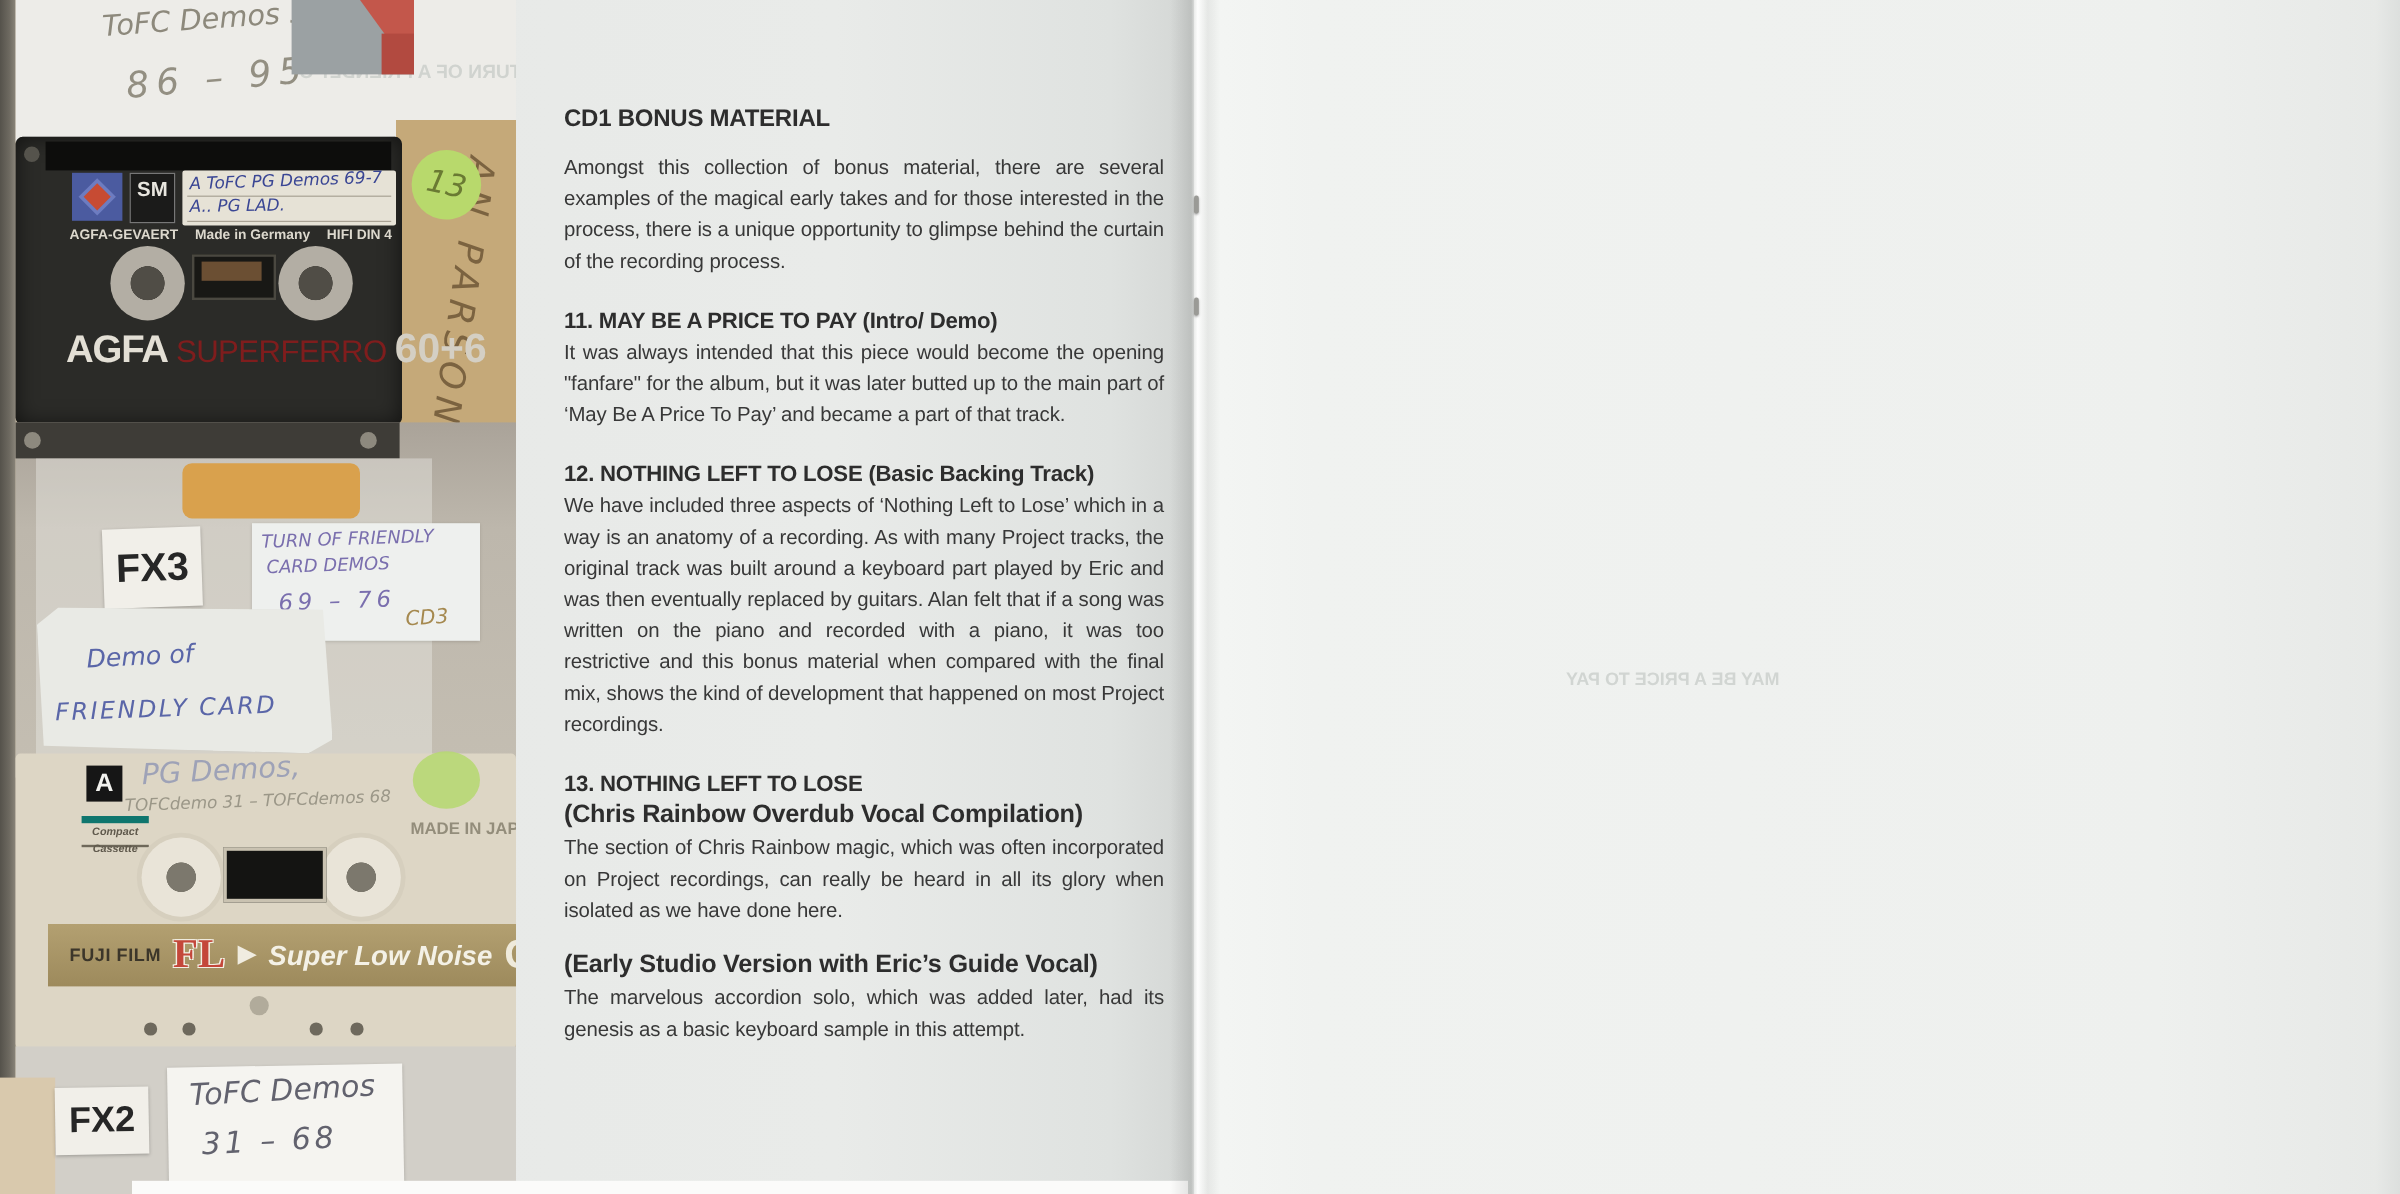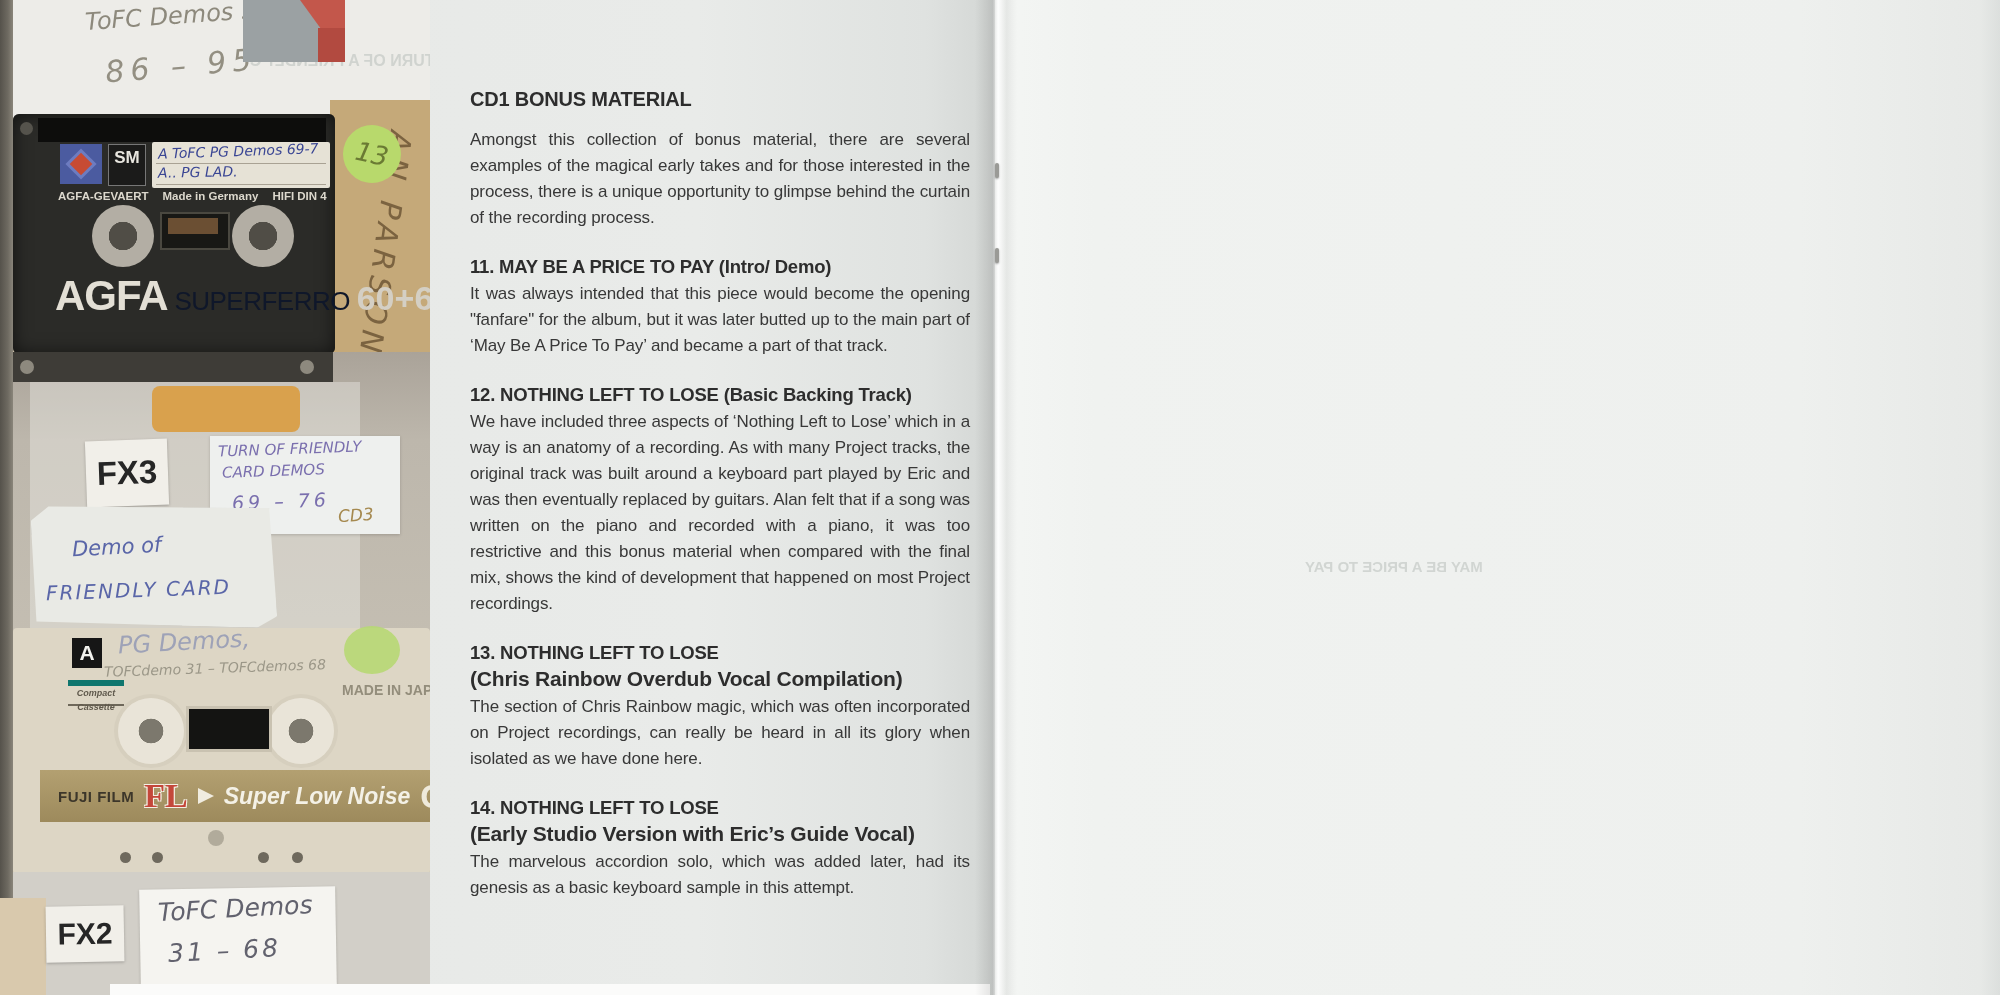--- a/index.html
+++ b/index.html
@@ -62,22 +62,22 @@
   .agfa-hand2{left:158px;top:164px;font-size:14px;color:#3a4694;transform:rotate(-1deg);white-space:nowrap;}
   .agfa-row{left:58px;top:190px;width:270px;color:#dcd8cd;font-size:11.5px;font-weight:bold;
     display:flex;gap:14px;white-space:nowrap;}
   .reel{border-radius:50%;background:radial-gradient(circle,#504d46 0 32%,#b3aea4 33% 100%);}
   .agfa-reel-l{left:92px;top:205px;width:62px;height:62px;}
   .agfa-reel-r{left:232px;top:205px;width:62px;height:62px;}
   .agfa-window{left:160px;top:212px;width:66px;height:34px;background:#181815;
     border:2px solid #4a4840;}
   .agfa-tape{left:168px;top:218px;width:50px;height:16px;background:#6b4f33;}
   .agfa-bigtext{left:55px;top:272px;width:270px;color:#e3dfd5;white-space:nowrap;}
-  .agfa-bigtext b{font-size:42px;font-weight:900;letter-spacing:-1px;}
-  .agfa-bigtext .mid{font-size:26px;color:#0f172a;letter-spacing:-.5px;}
+  .agfa-bigtext b{font-size:32px;font-weight:900;letter-spacing:-1px;}
+  .agfa-bigtext .mid{font-size:26px;color:#7f1d1d;letter-spacing:-.5px;}
   .agfa-bigtext .num{font-size:34px;font-weight:900;color:#d4cfc4;}
   
   .case{left:13px;top:352px;width:417px;height:296px;
     background:linear-gradient(180deg,#aaa399 0%,#bdb7ac 30%,#c4beb2 100%);}
   .case-hinge{left:13px;top:352px;width:320px;height:30px;background:#3e3c37;}
   .case-screw{width:14px;height:14px;border-radius:50%;background:#8d897e;top:360px;}
   .case-sheen{left:30px;top:382px;width:330px;height:250px;background:rgba(236,235,230,.42);}
   .orange-label{left:152px;top:386px;width:148px;height:46px;background:#d9a14d;border-radius:8px;}
   .fx-sticker{background:#f1efe9;box-shadow:0 1px 3px rgba(0,0,0,.25);display:flex;
     align-items:center;justify-content:center;font-weight:900;color:#262626;}
@@ -235,21 +235,20 @@
       <section>
         <h2 class="track">12. NOTHING LEFT TO LOSE (Basic Backing Track)</h2>
         <p class="body">We have included three aspects of ‘Nothing Left to Lose’ which in a way is an anatomy of a recording. As with many Project tracks, the original track was built around a keyboard part played by Eric and was then eventually replaced by guitars. Alan felt that if a song was written on the piano and recorded with a piano, it was too restrictive and this bonus material when compared with the final mix, shows the kind of development that happened on most Project recordings.</p>
       </section>
       <section>
         <h2 class="track">13. NOTHING LEFT TO LOSE</h2>
         <h3 class="subtrack">(Chris Rainbow Overdub Vocal Compilation)</h3>
         <p class="body">The section of Chris Rainbow magic, which was often incorporated on Project recordings, can really be heard in all its glory when isolated as we have done here.</p>
       </section>
       <section>
-        <h2 class="track">14. NOTHING LEFT TO LOSE</h2>
         <h3 class="subtrack">(Early Studio Version with Eric’s Guide Vocal)</h3>
         <p class="body">The marvelous accordion solo, which was added later, had its genesis as a basic keyboard sample in this attempt.</p>
       </section>
     </div>
 
     <div class="bottom-sliver"></div>
   </div>
 
   <div class="page-right">
 

